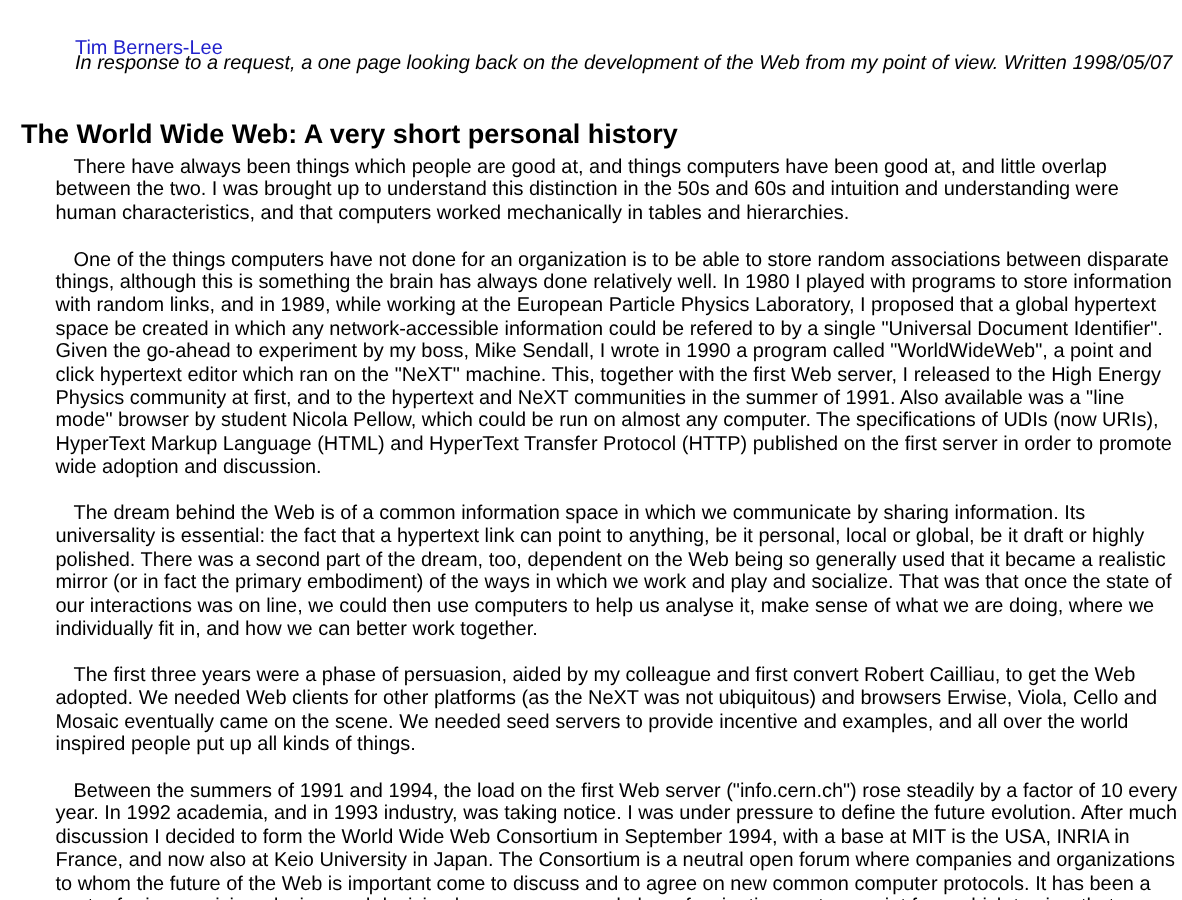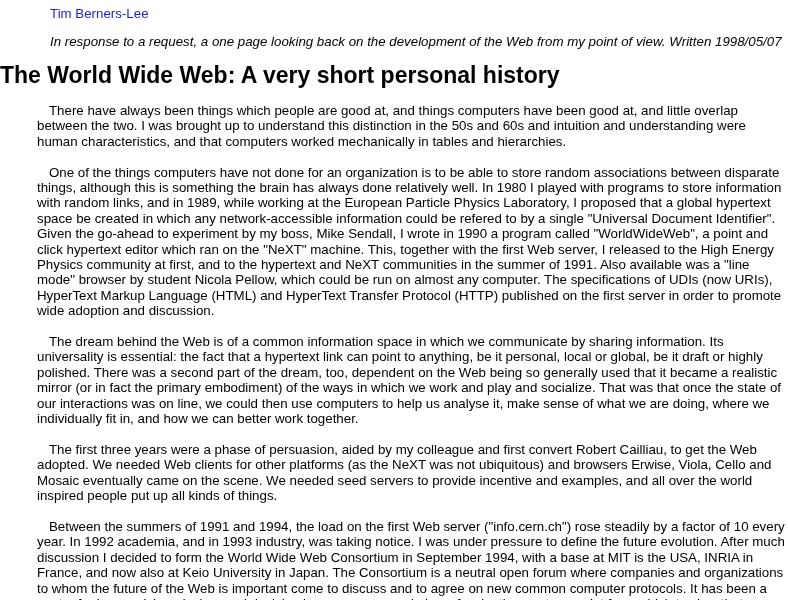--- a/index.html
+++ b/index.html
@@ -2,27 +2,27 @@
 <html><head>
   <meta charset="utf-8">
   <style>
     html, body { margin: 0; padding: 0; background: #ffffff; }
     body {
       width: 788px; height: 600px; overflow: hidden; position: relative;
       font-family: "Liberation Sans", sans-serif; color: #000;
       font-size: 13.3px; line-height: 15.4px;
     }
     .author {
-      position: absolute; left: 50px; top: 6px;
+      position: absolute; left: 50px; top: 24px;
       color: #1a0dab; color: #2222cc; text-decoration: none;
     }
     .intro { position: absolute; left: 50px; top: 34px; white-space: nowrap; font-style: italic; }
     h1 {
-      position: absolute; left: 0; top: 64px; margin: 0;
-      font-size: 23px; line-height: 22px; font-weight: bold; white-space: nowrap;
+      position: absolute; left: 0; top: 64px; margin: 14px;
+      font-size: 18px; line-height: 22px; font-weight: bold; white-space: nowrap;
     }
     .body-text { position: absolute; left: 37px; top: 103px; width: 752px; }
     .body-text p { margin: 0 0 15.4px 0; text-indent: 12px; }
   </style>
 </head>
 <body>
 
 <a class="author" href="#">Tim Berners-Lee</a>
 <div class="intro">In response to a request, a one page looking back on the development of the Web from my point of view. Written 1998/05/07</div>
 

